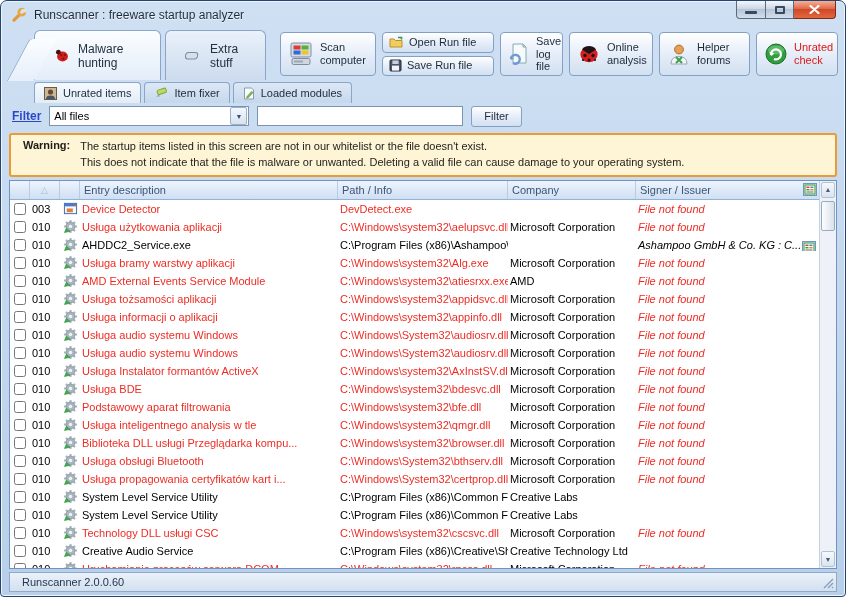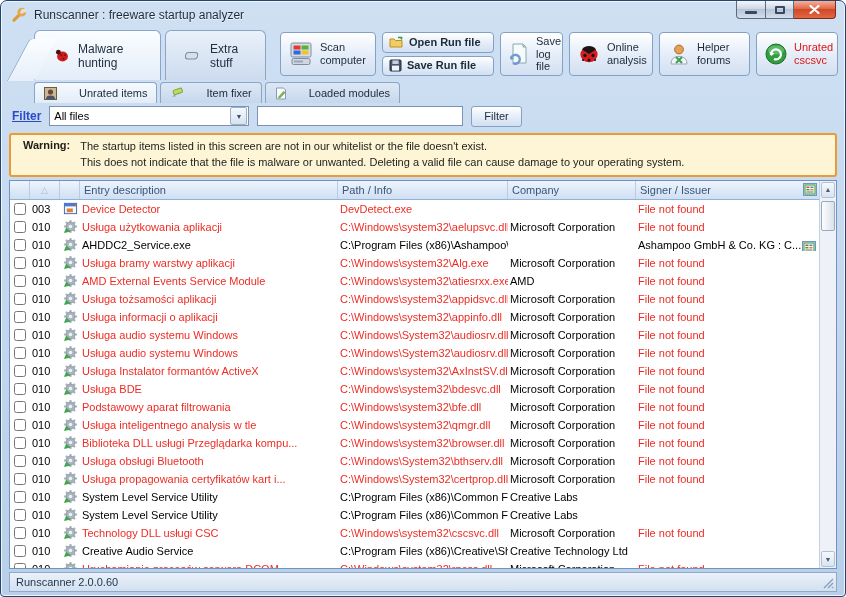--- a/index.html
+++ b/index.html
@@ -26,25 +26,25 @@
     border:1px solid #8aa5c8;border-bottom:none;border-radius:6px 6px 0 0;
     background:linear-gradient(#e9f1fa,#ccdbee);position:relative;}
   .bigtab.active{background:linear-gradient(#fbfdff,#e3edf9);z-index:2;}
   .bigtab.active::before{content:"";position:absolute;left:-17px;bottom:-1px;width:26px;height:86%;
     background:linear-gradient(#fbfdff,#e6effa);border-left:1px solid #8aa5c8;transform:skewX(-28deg);border-radius:4px 0 0 0;}
   .toolbar{flex:1;display:flex;gap:6px;margin-left:10px;align-items:stretch;padding:2px 0 4px;}
   .tbtn{border:1px solid #84a0c4;border-radius:4px;background:linear-gradient(#ffffff,#e3ecf8 55%,#d3e0f1);
     display:flex;align-items:center;gap:6px;padding:2px 7px;font-size:11px;color:#1c2a3a;line-height:1.15;}
   .tbtn .lbl2{display:flex;flex-direction:column;text-align:left;}
   .runstack{display:flex;flex-direction:column;gap:3px;width:112px;}
-  .runstack .tbtn{flex:1;padding:0 6px;gap:5px;font-weight:bold;}
+  .runstack .tbtn{flex:1;padding:0 6px;gap:5px;}
   .tbtn.update .lbl2{color:#e01616;}
   
   .subtabs{height:23px;flex:none;display:flex;gap:3px;padding-left:26px;align-items:flex-end;}
-  .subtab{display:flex;align-items:center;gap:22px;height:21px;padding:0 9px;font-size:11px;color:#1c2a3a;
+  .subtab{display:flex;align-items:center;gap:6px;height:21px;padding:0 9px;font-size:11px;color:#1c2a3a;
     border:1px solid #8aa5c8;border-bottom:none;border-radius:4px 4px 0 0;background:linear-gradient(#dde8f5,#c6d7ec);}
   .subtab.active{background:linear-gradient(#f6fafe,#e2ecf8);}
   
   .filterrow{height:26px;flex:none;display:flex;align-items:center;gap:8px;padding:2px 2px 2px 4px;}
   .filter-link{font-size:12px;font-weight:bold;color:#2b49c6;text-decoration:underline;}
   .combo{width:200px;height:20px;border:1px solid #7a93b4;background:#ffffff;display:flex;align-items:center;}
   .combo-value{flex:1;font-size:11px;padding:0 4px;color:#000;}
   .combo-btn{width:17px;height:18px;margin-right:1px;border:1px solid #9cb0c8;border-radius:2px;
     background:linear-gradient(#f4f8fc,#d7e2ef);display:flex;align-items:center;justify-content:center;font-size:7px;color:#35506e;}
   .filter-input{width:206px;height:20px;border:1px solid #7a93b4;font-size:11px;padding:0 4px;background:#fff;}
@@ -62,33 +62,33 @@
     background:linear-gradient(#eef4fd,#cfdff3);border-bottom:1px solid #93b2d6;position:relative;font-size:11px;color:#3b5578;}
   .lheader .hc{display:flex;align-items:center;padding:0 4px;border-right:1px solid #b7cce6;height:100%;}
   .sorttri{color:#9cbce2;font-size:9px;margin:0 auto;}
   .hgrid{position:absolute;right:2px;top:2px;}
   .rows{flex:1;overflow:hidden;}
   .trow{height:18px;display:grid;grid-template-columns:20px 30px 20px 258px 170px 128px 1fr;align-items:center;font-size:11px;color:#000;}
   .trow .c{overflow:hidden;white-space:nowrap;text-overflow:clip;padding:0 2px;}
   .trow .cb{display:flex;justify-content:center;}
   .trow input[type=checkbox]{width:12px;height:12px;margin:0;}
   .trow .ic{display:flex;align-items:center;justify-content:center;}
-  .trow .sign{position:relative;padding-right:16px;}
+  .trow .sign{position:relative;padding-right:16px;font-style:italic;}
   .red{color:#ee2c24;}
   .badge{position:absolute;right:3px;top:2px;}
   
   .vscroll{flex:none;width:17px;background:#eef2f8;border-left:1px solid #c2d2e4;display:flex;flex-direction:column;}
   .sbtn{flex:none;height:16px;border:1px solid #b2c2d6;border-radius:2px;margin:1px;
     background:linear-gradient(#f6f9fc,#dae4ef);display:flex;align-items:center;justify-content:center;font-size:7px;color:#4a5d74;}
   .strack{flex:1;position:relative;}
   .sthumb{position:absolute;top:2px;left:1px;right:1px;height:30px;border:1px solid #97a9bd;border-radius:2px;
     background:linear-gradient(90deg,#fdfdfe,#d8e1ec);}
   
   .statusbar{flex:none;height:20px;margin:3px 1px 0;border:1px solid #8fa9c8;background:linear-gradient(#eaf1fa,#d3e0f0);
-    display:flex;align-items:center;padding:0 6px;font-size:11px;color:#23374e;position:relative;}
+    display:flex;align-items:center;padding:0 12px;font-size:11px;color:#23374e;position:relative;}
   .grip{position:absolute;right:2px;bottom:2px;}
   .icon{display:inline-flex;flex:none;}
 </style>
 </head>
 <body>
 
 <div class="window">
 
   <div class="titlebar">
     <span class="icon">
@@ -225,21 +225,21 @@
             <svg width="24" height="24" viewBox="0 0 24 24">
                 <circle cx="12" cy="12" r="10" fill="#2f9e3f"></circle>
                 <circle cx="12" cy="12" r="10" fill="none" stroke="#1d7029"></circle>
                 <ellipse cx="12" cy="8" rx="8" ry="4.6" fill="#7fcf8a" opacity="0.55"></ellipse>
                 <path d="M7 13 a5 5 0 1 1 3 4" fill="none" stroke="#ffffff" stroke-width="2.2"></path>
                 <path d="M5.4 10 L7.4 14 L10.4 11.4 Z" fill="#ffffff"></path>
               </svg>
           </span>
           <span class="lbl2">
               <span>Unrated</span>
-              <span>cscsvc</span>
+              <span>check</span>
             </span>
         </button>
       </div>
     </div>
 
     <div class="subtabs">
       <div class="subtab active">
         <span class="icon">
           <svg width="13" height="13" viewBox="0 0 13 13">
               <rect x="0.5" y="0.5" width="12" height="12" fill="#cbb89a" stroke="#6e5a3e"></rect>

